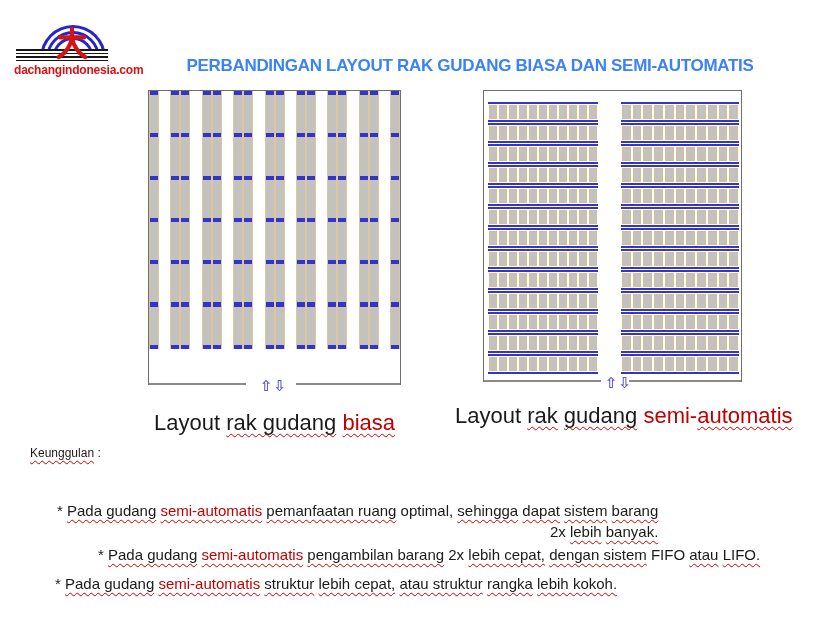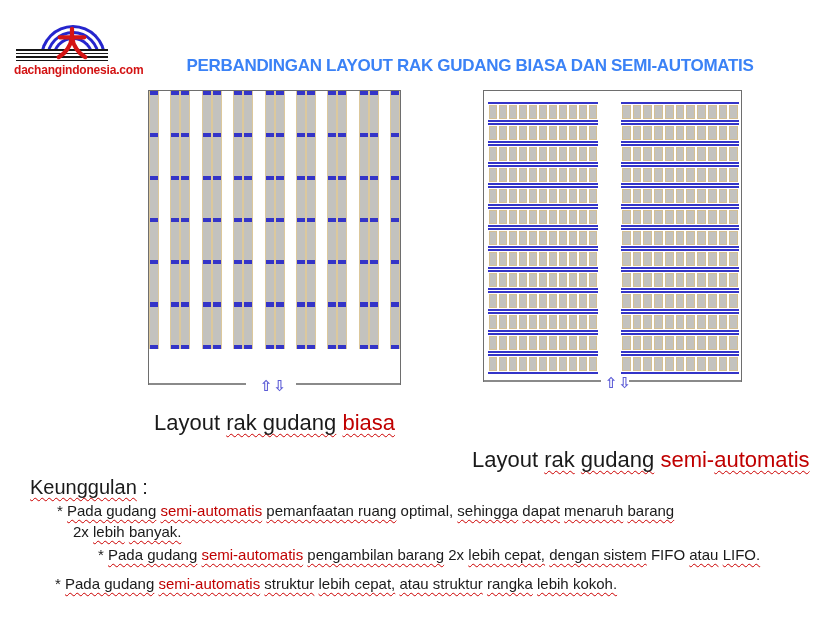--- a/index.html
+++ b/index.html
@@ -41,27 +41,27 @@
   .hblock{position:absolute;top:11px;}
   .hblock-a{left:4px;width:110px;}
   .hblock-b{left:137px;width:118px;}
   .hrow{height:20px;box-sizing:border-box;border-top:2px solid #3434c8;border-bottom:2px solid #3434c8;
         margin-bottom:1px;display:flex;gap:2px;padding:1px 1px;}
   .pbox{flex:1;background:#c3c2be;border:1.5px solid #d4bf92;box-sizing:border-box;}
 
   
   .caption{position:absolute;font-size:22px;text-align:center;color:#1a1a1a;white-space:nowrap;}
   .caption-left{left:148px;top:410px;width:253px;}
-  .caption-right{left:472px;top:403px;width:259px;margin-top:44px;}
-  .keunggulan{position:absolute;left:30px;top:476px;font-size:20px;}
+  .caption-right{left:455px;top:403px;width:259px;}
+  .keunggulan{position:absolute;left:30px;top:446px;font-size:12px;}
   .bullet{position:absolute;font-size:15px;line-height:21px;white-space:nowrap;}
   .bullet-1{left:57px;top:500px;}
   .bullet-2{left:50px;top:544px;margin-left:48px;}
   .bullet-3{left:55px;top:573px;}
-  .bullet .cont{padding-left:16px;}
+  .bullet .cont{padding-left:16px;text-align:right;}
 
   .r{color:#c00000;}
   .w{text-decoration-line:underline;text-decoration-style:wavy;text-decoration-color:#cc0000;
      text-decoration-thickness:1px;text-underline-offset:3px;text-decoration-skip-ink:none;}
 </style>
 </head>
 <body>
 
 <div class="slide">
 
@@ -473,21 +473,21 @@
       <span>⇩</span>
     </div>
   </div>
 
   <div class="caption caption-left"><span>Layout </span><span class="w">rak gudang</span><span>  </span><span class="r w">biasa</span></div>
   <div class="caption caption-right"><span>Layout </span><span class="w">rak</span><span> </span><span class="w">gudang</span><span>  </span><span class="r">semi-</span><span class="r w">automatis</span></div>
 
   <div class="keunggulan"><span class="w">Keunggulan</span><span> :</span></div>
 
   <div class="bullet bullet-1">
-    <div><span>* </span><span class="w">Pada gudang</span><span> </span><span class="r w">semi-automatis</span><span>  </span><span class="w">pemanfaatan ruang</span><span> optimal,  </span><span class="w">sehingga</span><span> </span><span class="w">dapat</span><span> </span><span class="w">menaruh</span><span> </span><span class="w">barang</span></div>
+    <div><span>* </span><span class="w">Pada gudang</span><span> </span><span class="r w">semi-automatis</span><span>  </span><span class="w">pemanfaatan ruang</span><span> optimal,  </span><span class="w">sehingga</span><span> </span><span class="w">dapat</span><span> </span><span class="w">sistem</span><span> </span><span class="w">barang</span></div>
     <div class="cont"><span>2x </span><span class="w">lebih</span><span> </span><span class="w">banyak.</span></div>
   </div>
   <div class="bullet bullet-2">
     <div><span>* </span><span class="w">Pada gudang</span><span> </span><span class="r w">semi-automatis</span><span>  </span><span class="w">pengambilan barang</span><span>  2x </span><span class="w">lebih cepat,</span><span> </span><span class="w">dengan sistem</span><span>  FIFO </span><span class="w">atau</span><span> </span><span class="w">LIFO.</span></div>
   </div>
   <div class="bullet bullet-3">
     <div><span>* </span><span class="w">Pada gudang</span><span> </span><span class="r w">semi-automatis</span><span>  </span><span class="w">struktur</span><span> </span><span class="w">lebih cepat,</span><span> </span><span class="w">atau struktur</span><span> </span><span class="w">rangka</span><span> </span><span class="w">lebih kokoh.</span></div>
   </div>
 
 </div>

